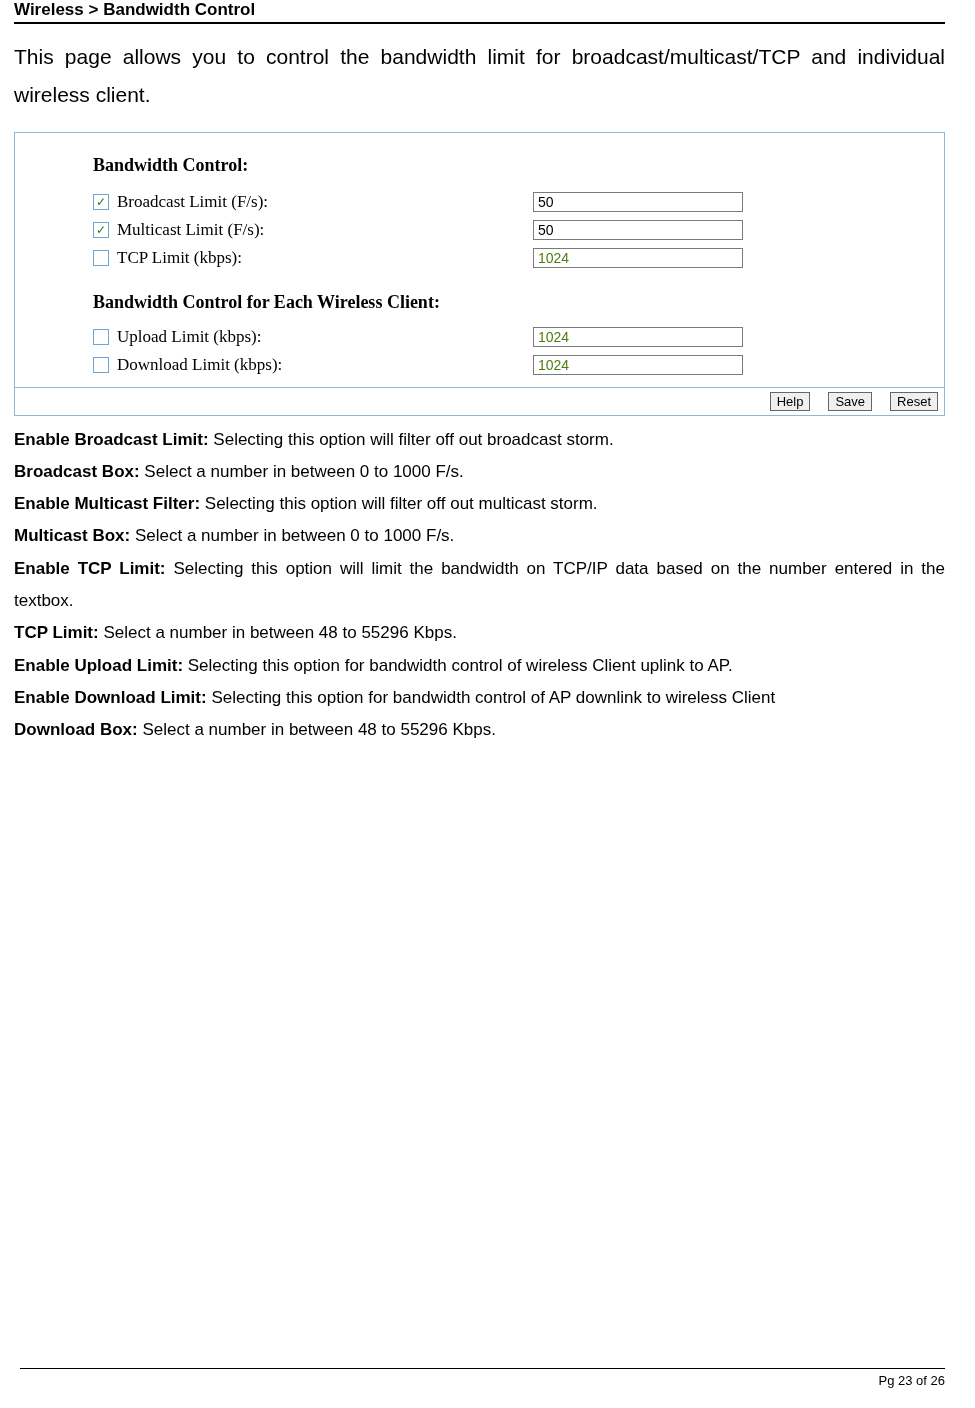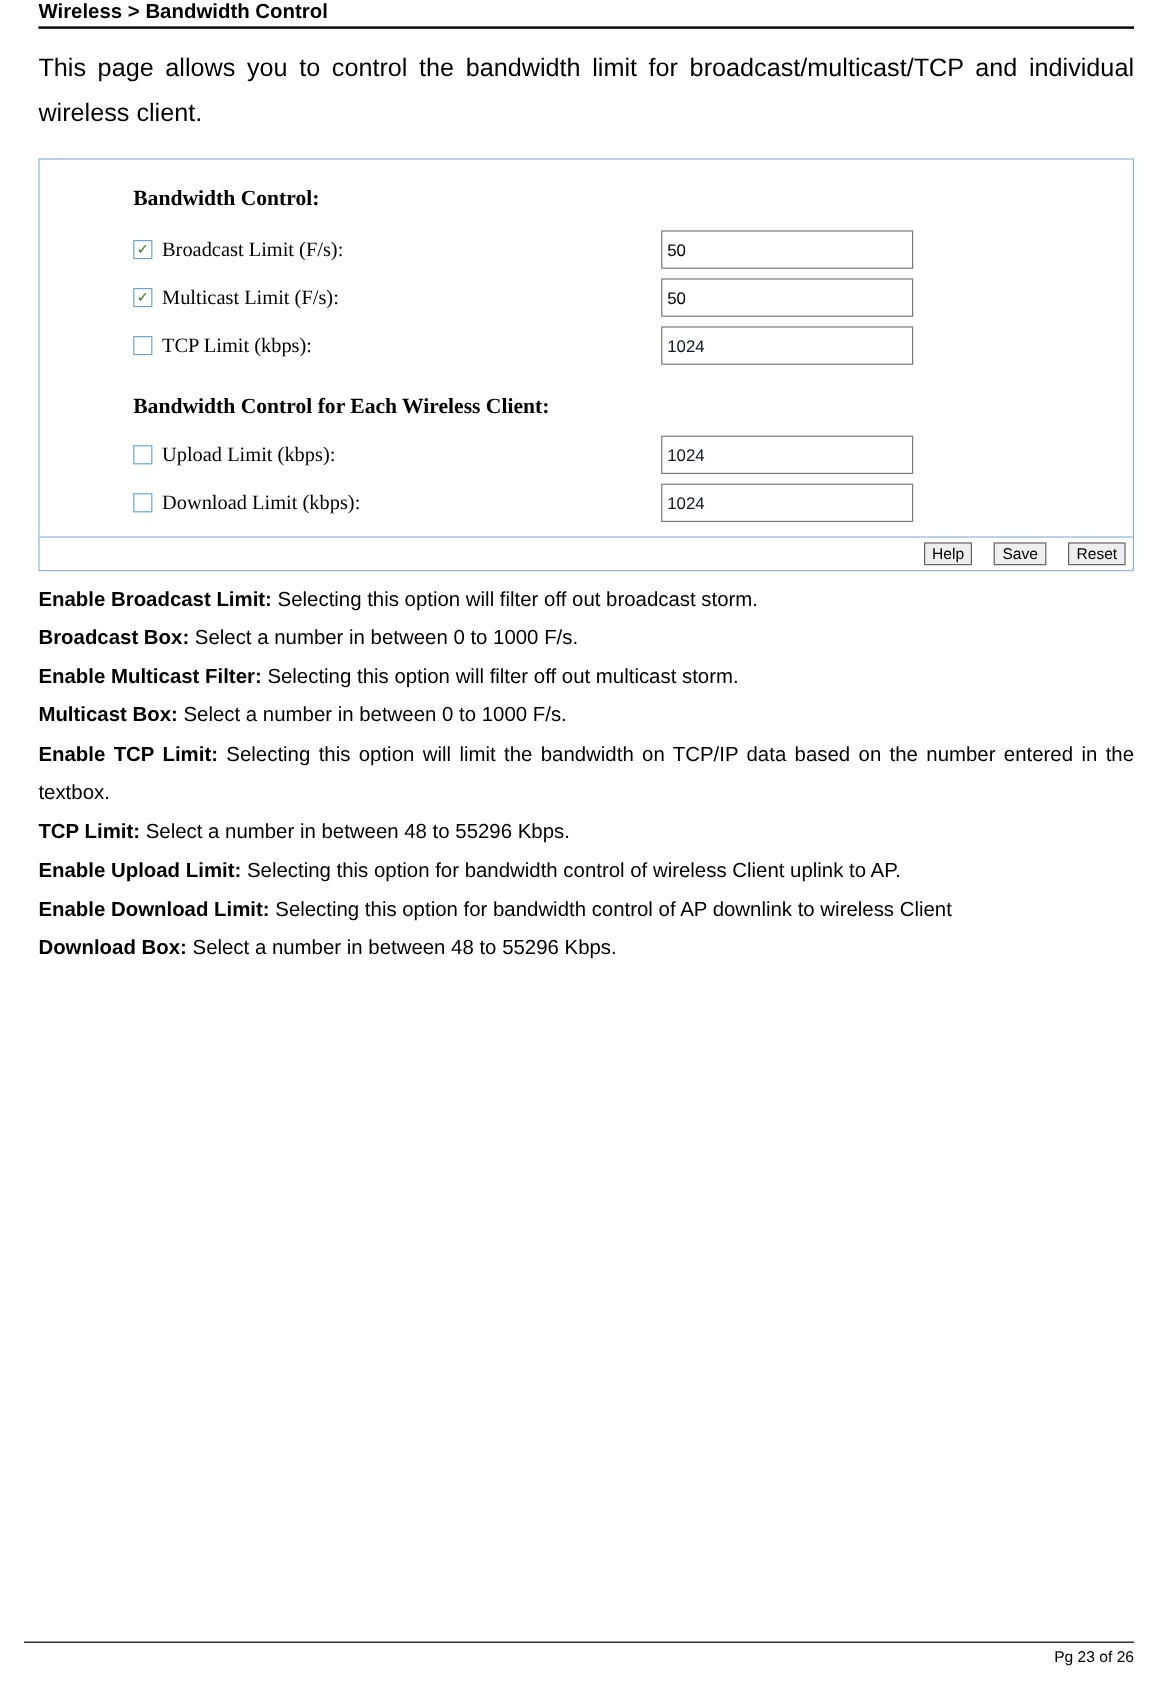--- a/index.html
+++ b/index.html
@@ -4,21 +4,21 @@
 <style>
   body {
     margin: 0;
     padding: 0;
     font-family: Verdana, Geneva, sans-serif;
     background: #fff;
     color: #000;
     width: 975px;
   }
   .page {
-    padding: 0 30px 20px 32px;
+    padding: 0 30px 20px 14px;
     box-sizing: border-box;
     position: relative;
     min-height: 1408px;
   }
   .heading {
     font-weight: bold;
     font-size: 17px;
     padding-bottom: 2px;
     border-bottom: 2px solid #000;
     margin-bottom: 14px;
@@ -71,30 +71,30 @@
     display: inline-flex;
     align-items: center;
     justify-content: center;
     font-size: 12px;
     line-height: 1;
     color: #2b7a2b;
     background: #fff;
   }
   .tbox {
     width: 210px;
-    height: 32px;
+    height: 20px;
     border: 1px solid #7a7a7a;
     background: #fff;
     font-family: Arial, sans-serif;
     font-size: 14px;
     padding: 1px 4px;
     box-sizing: border-box;
   }
   .tbox.disabled {
-    color: #0f172a;
+    color: #4d7c0f;
   }
   .btnbar {
     border-top: 1px solid #8fb5d8;
     padding: 4px 6px 4px 6px;
     display: flex;
     justify-content: flex-end;
     gap: 18px;
   }
   .btn {
     font-family: Arial, sans-serif;

